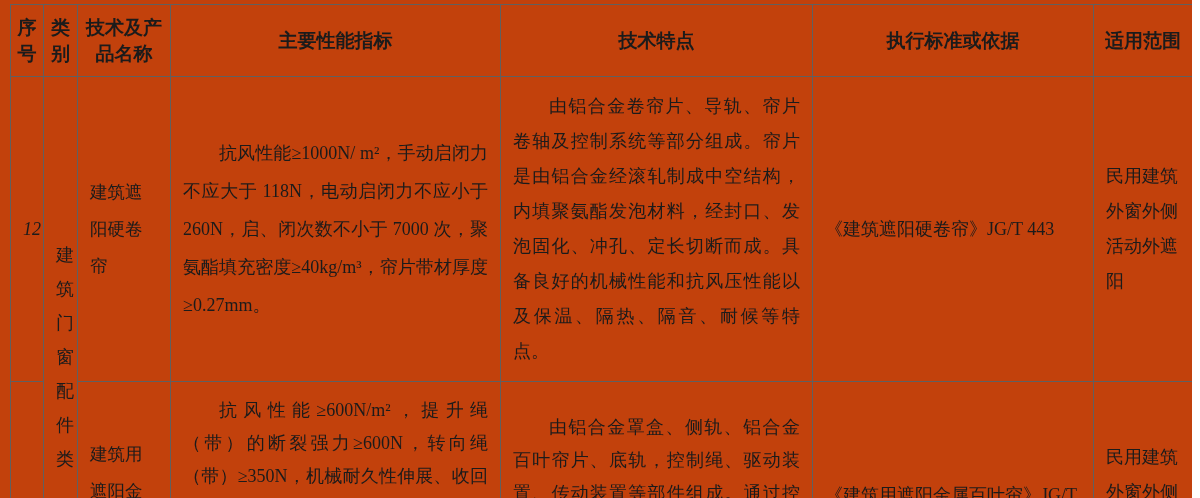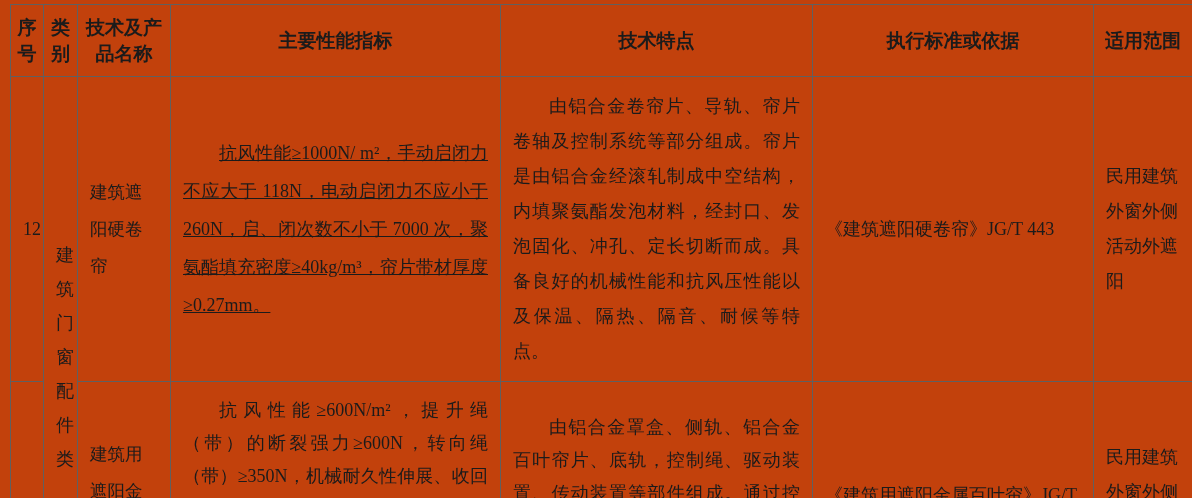--- a/index.html
+++ b/index.html
@@ -25,41 +25,41 @@
   }
   tr.hdr th{
     font-family:"Liberation Sans","DejaVu Sans",sans-serif;
     font-weight:bold;
     font-size:19px;
     line-height:26px;
     text-align:center;
     padding:0 2px;
   }
   td{font-size:18px;}
-  .num{}
+  .num{font-style:italic;}
   .cat{
     text-align:center;
     line-height:34px;
     word-break:break-all;
     padding:0;
   }
   .name{
     font-size:17.5px;
     line-height:37px;
     text-align:left;
     padding:0 2px 0 3px;
     word-break:break-all;
     margin-left:48px;
   }
   .para{
     text-align:justify;
     padding:0 6px;
   }
   .para > div{text-indent:2em;}
-  .lh38{line-height:38px;text-decoration:underline;}
+  .lh38{line-height:38px;}
   .lh35{line-height:35px;}
   .lh33{line-height:33px;}
   .std{
     text-align:left;
     padding-left:8px;
     line-height:30px;
   }
   .scope{
     text-align:left;
     line-height:35px;

